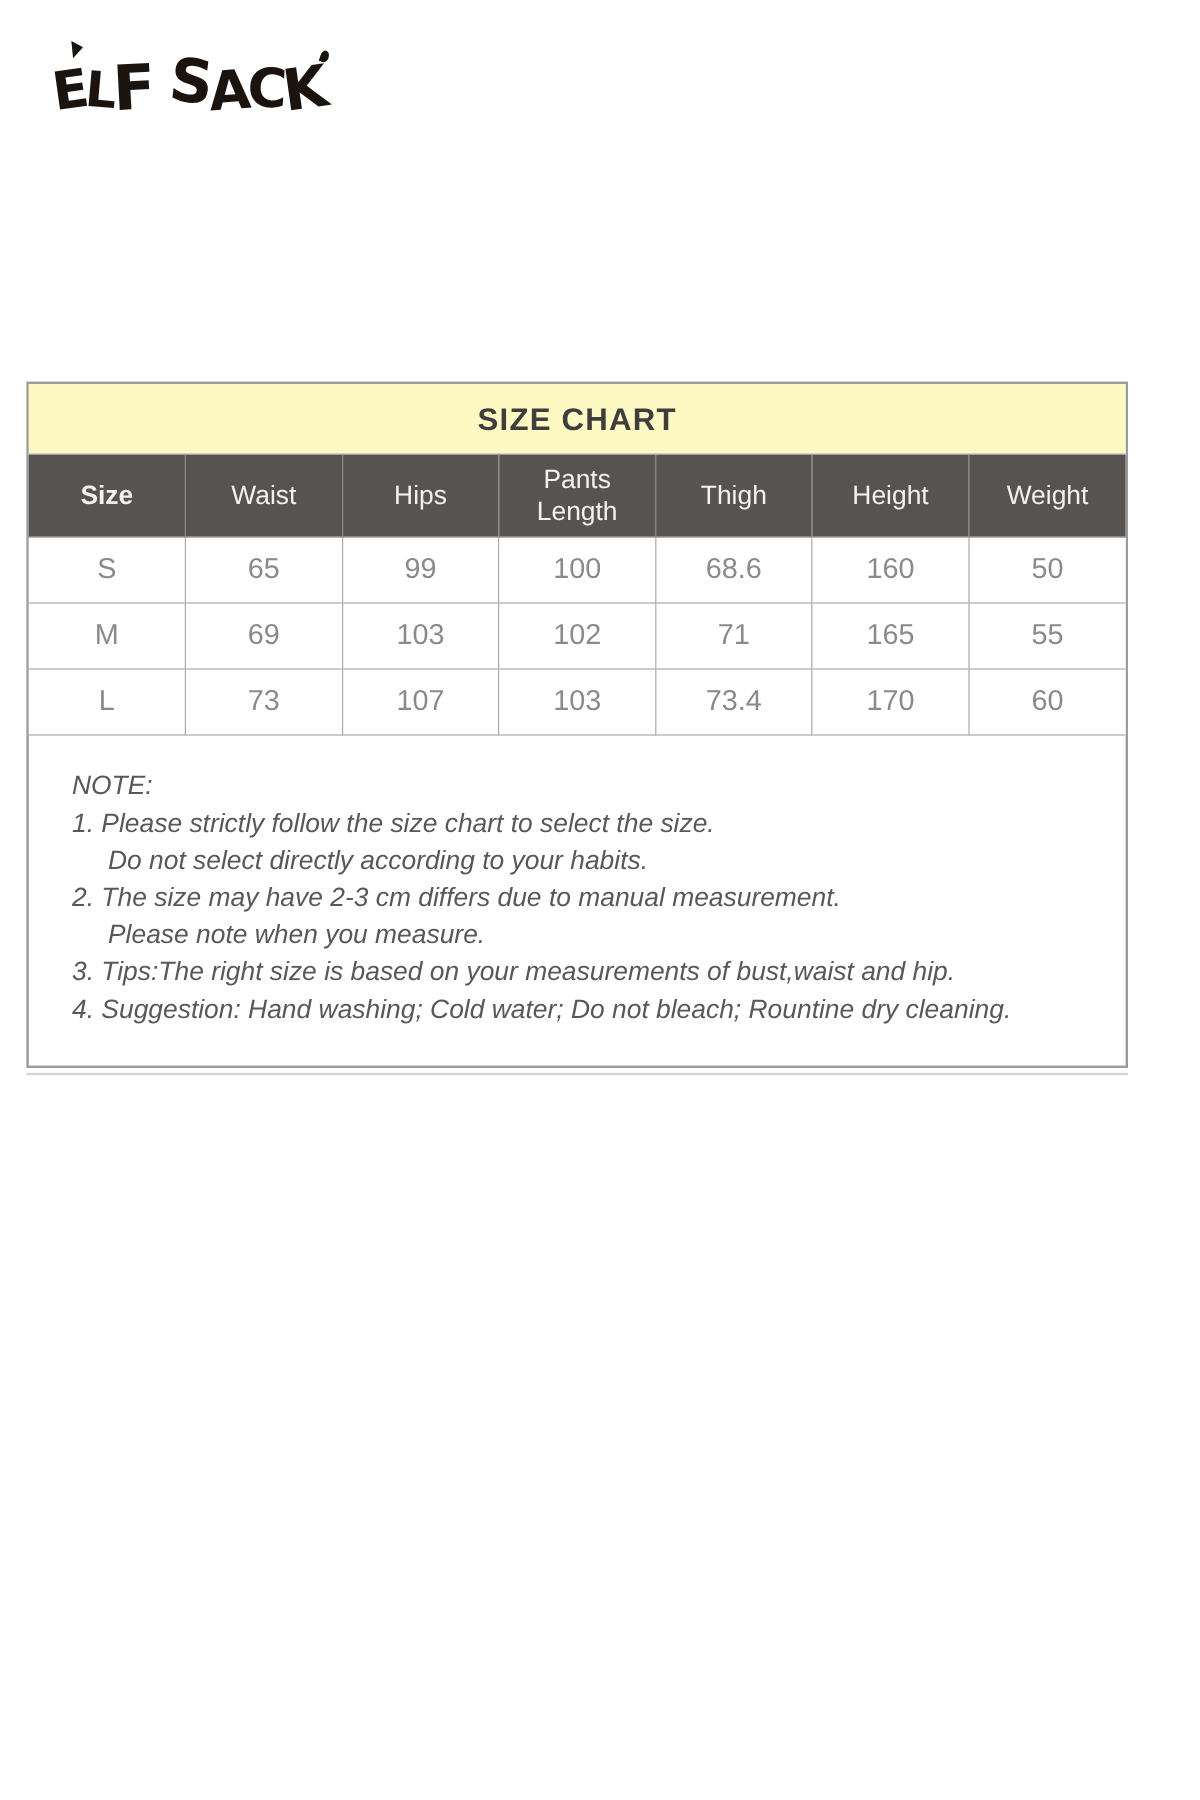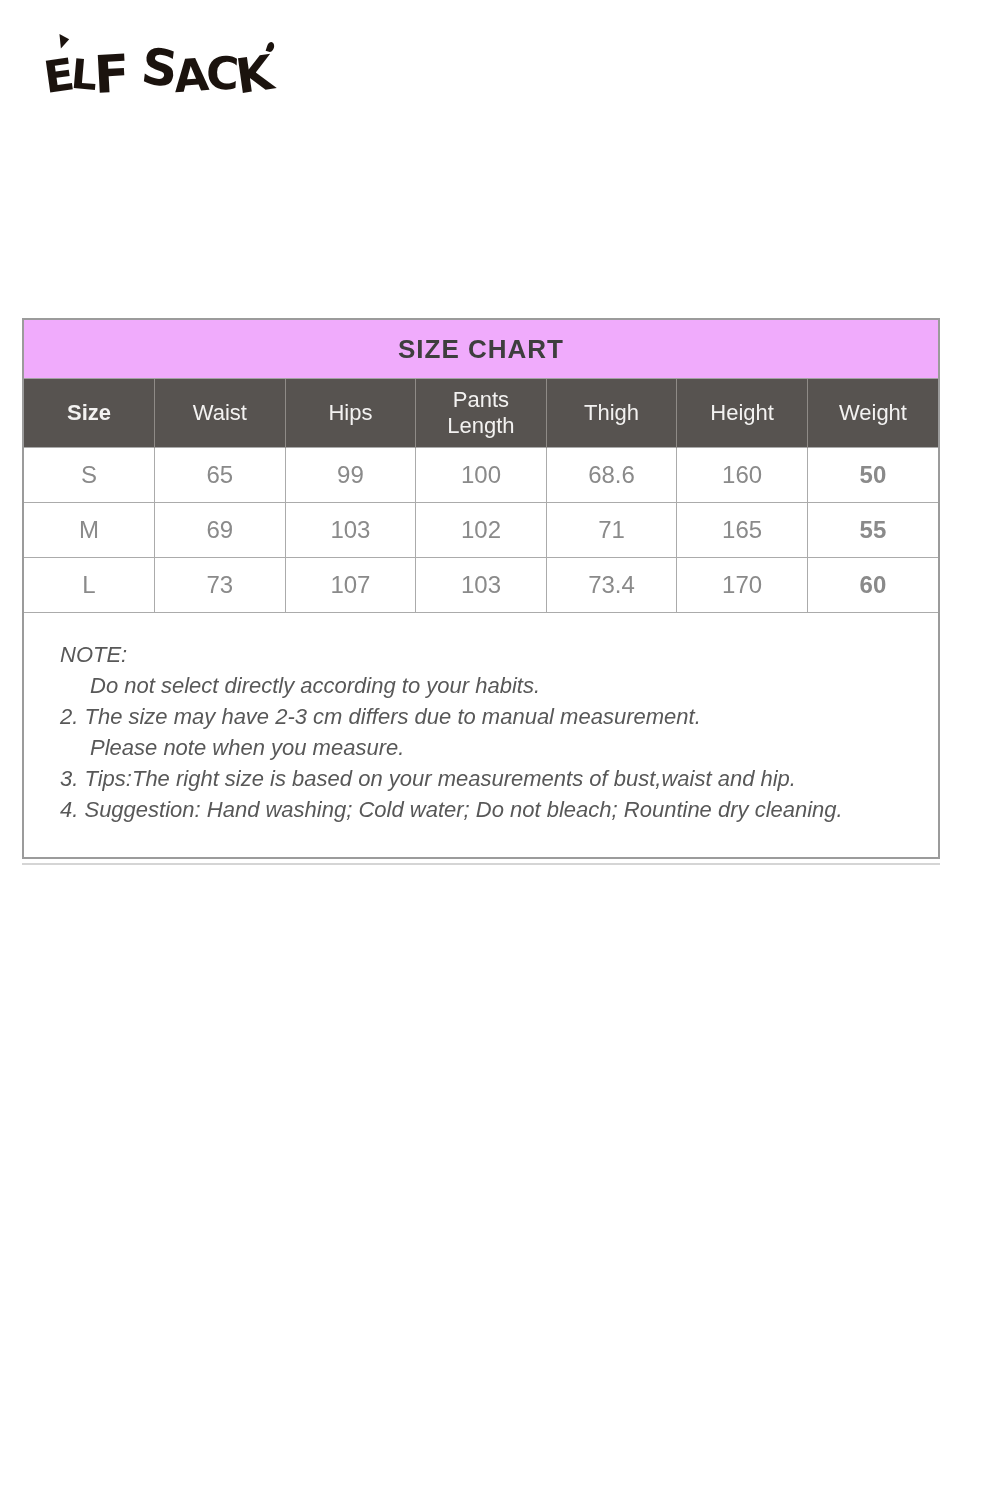--- a/index.html
+++ b/index.html
@@ -63,21 +63,21 @@
     left: 22px;
     top: 318px;
     width: 918px;
   }
   .chart-box {
     border: 2px solid #9b9b9b;
     background: #ffffff;
   }
   .title-bar {
     height: 58px;
-    background: #f0abfc;
+    background: #fef9c3;
     border-bottom: 1px solid #a2a2a2;
     display: flex;
     align-items: center;
     justify-content: center;
     font-size: 26px;
     font-weight: bold;
     letter-spacing: 1px;
     color: #3e3e3e;
   }
   table.size-table {
@@ -101,21 +101,21 @@
   table.size-table tbody td {
     height: 52px;
     text-align: center;
     vertical-align: middle;
     font-size: 24px;
     color: #8a8a8a;
     background: #ffffff;
     border: 1px solid #ababab;
   }
   table.size-table tbody tr td:first-child { border-left: none; }
-  table.size-table tbody tr td:last-child { border-right: none; font-weight: bold; }
+  table.size-table tbody tr td:last-child { border-right: none; }
   table.size-table tbody tr:last-child td { border-bottom: 1px solid #ababab; }
 
   
   .note {
     padding: 26px 24px 32px 36px;
     font-size: 22px;
     color: #585858;
   }
   .note p {
     margin: 0;
@@ -191,20 +191,21 @@
             <td>103</td>
             <td>73.4</td>
             <td>170</td>
             <td>60</td>
           </tr>
         </tbody>
       </table>
 
       <div class="note">
         <p>NOTE:</p>
+        <p>1. Please strictly follow the size chart to select the size.</p>
         <p class="cont">Do not select directly according to your habits.</p>
         <p>2. The size may have 2-3 cm differs due to manual measurement.</p>
         <p class="cont">Please note when you measure.</p>
         <p>3. Tips:The right size is based on your measurements of bust,waist and hip.</p>
         <p>4. Suggestion: Hand washing; Cold water; Do not bleach; Rountine dry cleaning.</p>
       </div>
 
     </div>
     <div class="bottom-rule"></div>
   </div>

